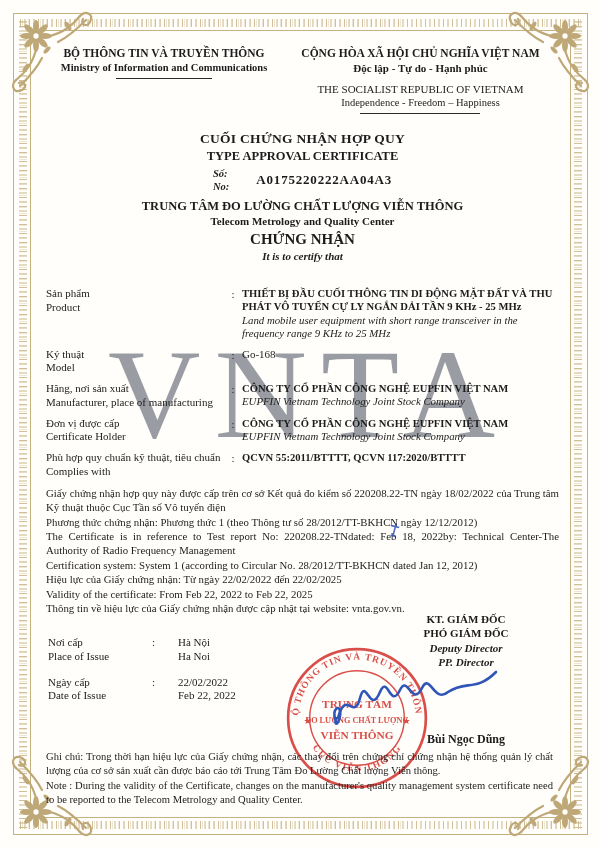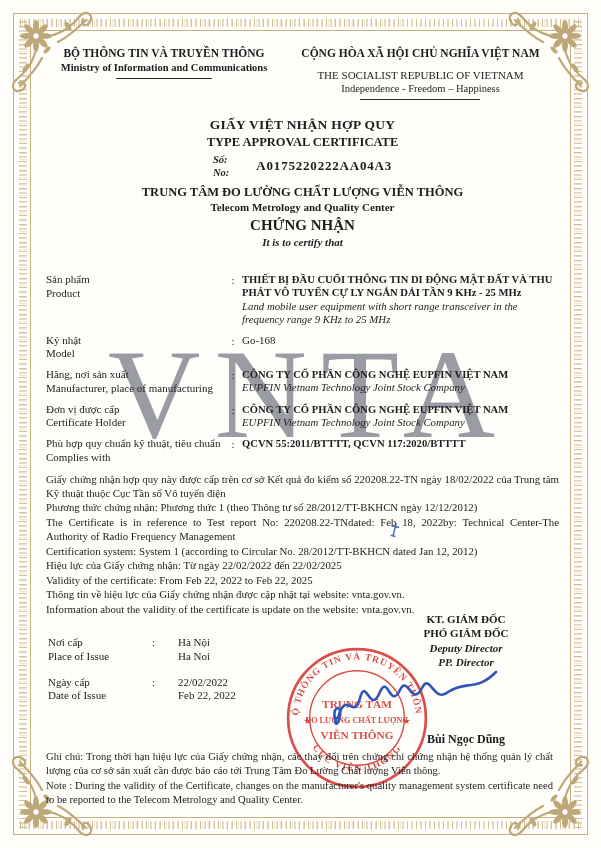--- a/index.html
+++ b/index.html
@@ -192,28 +192,29 @@
 
   <div class="content">
     <div class="hdr">
       <div class="hdr-left">
         <div class="l1 b">BỘ THÔNG TIN VÀ TRUYỀN THÔNG</div>
         <div class="l2 b">Ministry of Information and Communications</div>
         <div class="hline"></div>
       </div>
       <div class="hdr-right">
         <div class="l1 b">CỘNG HÒA XÃ HỘI CHỦ NGHĨA VIỆT NAM</div>
+        <div class="l2 b">Độc lập - Tự do - Hạnh phúc</div>
         <div class="l3">THE SOCIALIST REPUBLIC OF VIETNAM</div>
         <div class="l4">Independence - Freedom – Happiness</div>
         <div class="hline w"></div>
       </div>
     </div>
 
     <div class="titleblk">
-      <div class="t-vi">GIẤY VIỆT NHẬN HỢP QUY</div>
+      <div class="t-vi">CUỐI CHỨNG NHẬN HỢP QUY</div>
       <div class="t-en">TYPE APPROVAL CERTIFICATE</div>
       <div class="no-row">
         <div class="no-labels">
           <div>Số:</div>
           <div>No:</div>
         </div>
         <div class="cert-no">A0175220222AA04A3</div>
       </div>
       <div class="center-vi">TRUNG TÂM ĐO LƯỜNG CHẤT LƯỢNG VIỄN THÔNG</div>
       <div class="center-en b">Telecom Metrology and Quality Center</div>
@@ -228,21 +229,21 @@
           <div class="i">Product</div>
         </div>
         <div class="fcolon">:</div>
         <div class="fval">
           <div class="v-vi">THIẾT BỊ ĐẦU CUỐI THÔNG TIN DI ĐỘNG MẶT ĐẤT VÀ THU PHÁT VÔ TUYẾN CỰ LY NGẮN DẢI TẦN 9 KHz - 25 MHz</div>
           <div class="v-en">Land mobile user equipment with short range transceiver in the frequency range 9 KHz to 25 MHz</div>
         </div>
       </div>
       <div class="frow">
         <div class="flabel">
-          <div>Ký nhật</div>
+          <div>Ký thuật</div>
           <div class="i">Model</div>
         </div>
         <div class="fcolon">:</div>
         <div class="fval">
           <div class="v-vi plain">Go-168</div>
         </div>
       </div>
       <div class="frow">
         <div class="flabel">
           <div>Hãng, nơi sản xuất</div>
@@ -278,21 +279,20 @@
     </div>
 
     <div class="paras">
       <div>Giấy chứng nhận hợp quy này được cấp trên cơ sở Kết quả đo kiểm số 220208.22-TN ngày 18/02/2022 của Trung tâm Kỹ thuật thuộc Cục Tần số Vô tuyến điện</div>
       <div>Phương thức chứng nhận: Phương thức 1 (theo Thông tư số 28/2012/TT-BKHCN ngày 12/12/2012)</div>
       <div class="i">The Certificate is in reference to Test report No: 220208.22-TNdated: Feb 18, 2022by: Technical Center-The Authority of Radio Frequency Management</div>
       <div class="i">Certification system: System 1  (according to Circular No. 28/2012/TT-BKHCN dated Jan 12, 2012)</div>
       <div>Hiệu lực của Giấy chứng nhận: Từ ngày 22/02/2022 đến 22/02/2025</div>
       <div class="i">Validity of the certificate: From Feb 22, 2022 to Feb 22, 2025</div>
       <div>Thông tin về hiệu lực của Giấy chứng nhận được cập nhật tại website: vnta.gov.vn.</div>
-      <div class="i">Information about the validity of the certificate is update on the website: vnta.gov.vn.</div>
     </div>
   </div>
 
   <svg class="inkmark" width="13" height="16" viewBox="0 0 13 16">
     <path d="M6.5,1 L6.5,14 M2.5,4.5 L10.5,4.5 M4,14 L9,14" stroke="#2f55b8" stroke-width="1.6" fill="none"></path>
   </svg>
 
   <div class="lower">
     <div class="signhead">
       <div class="b">KT. GIÁM ĐỐC</div>

